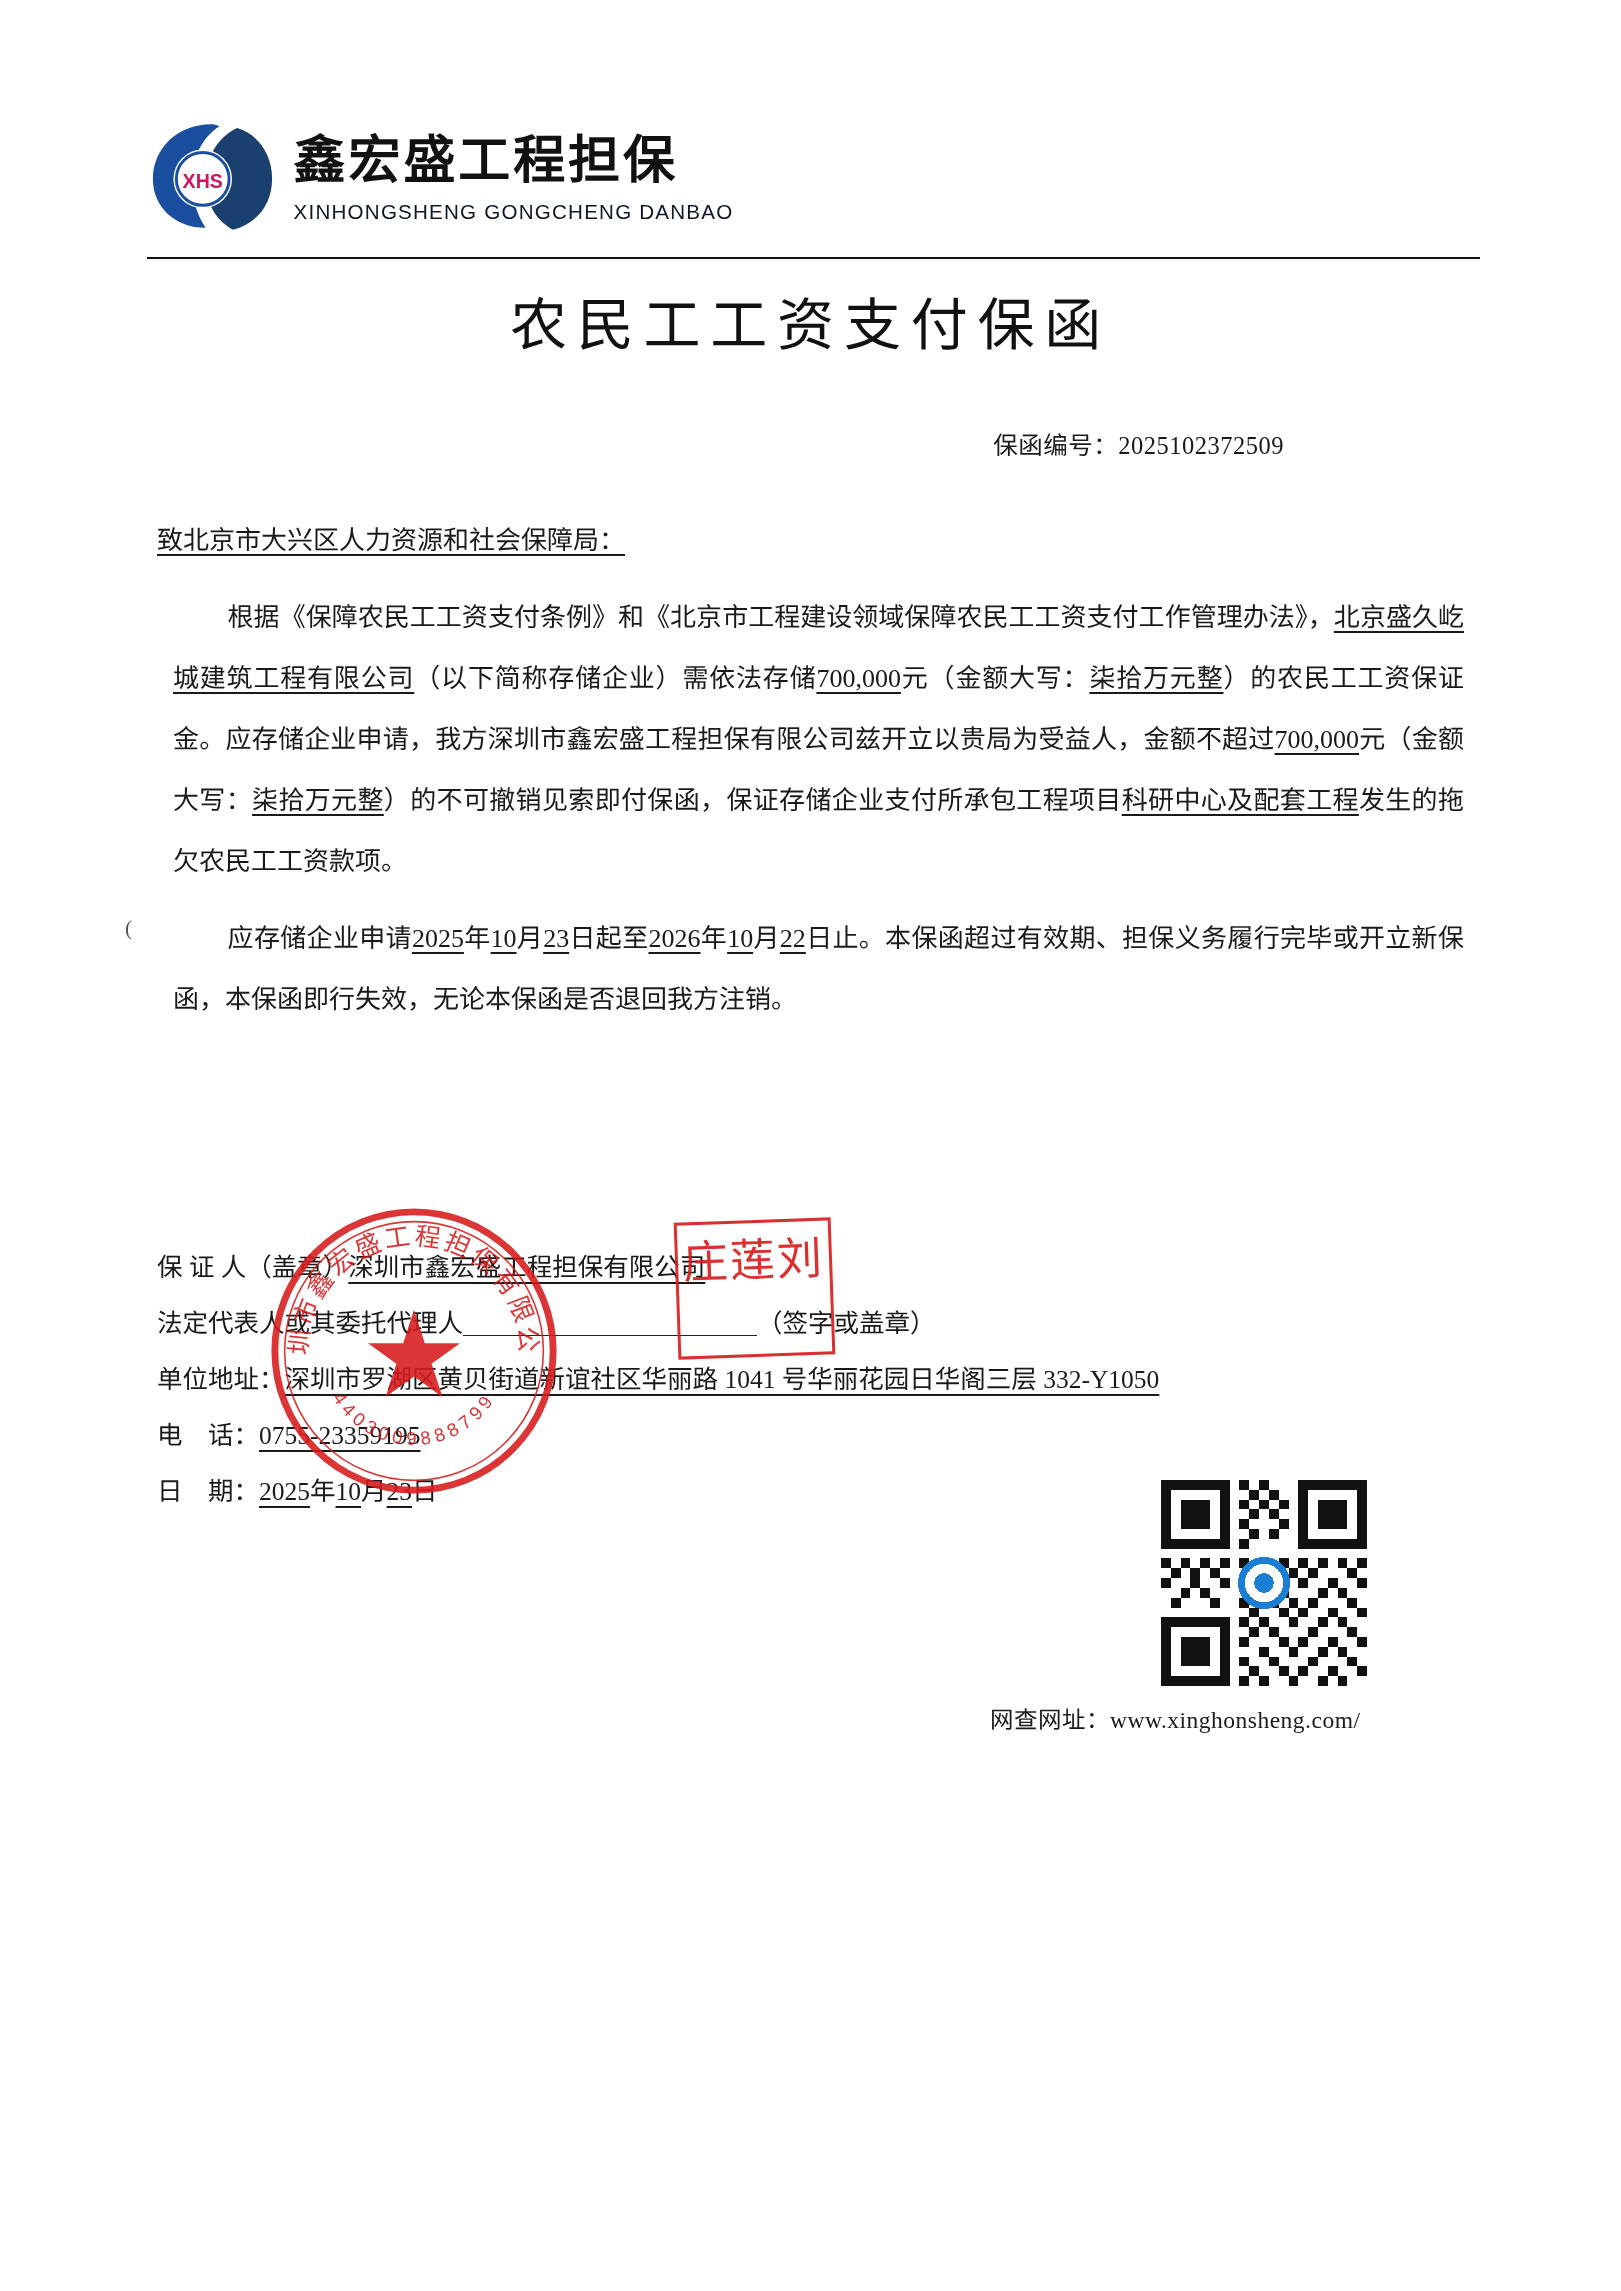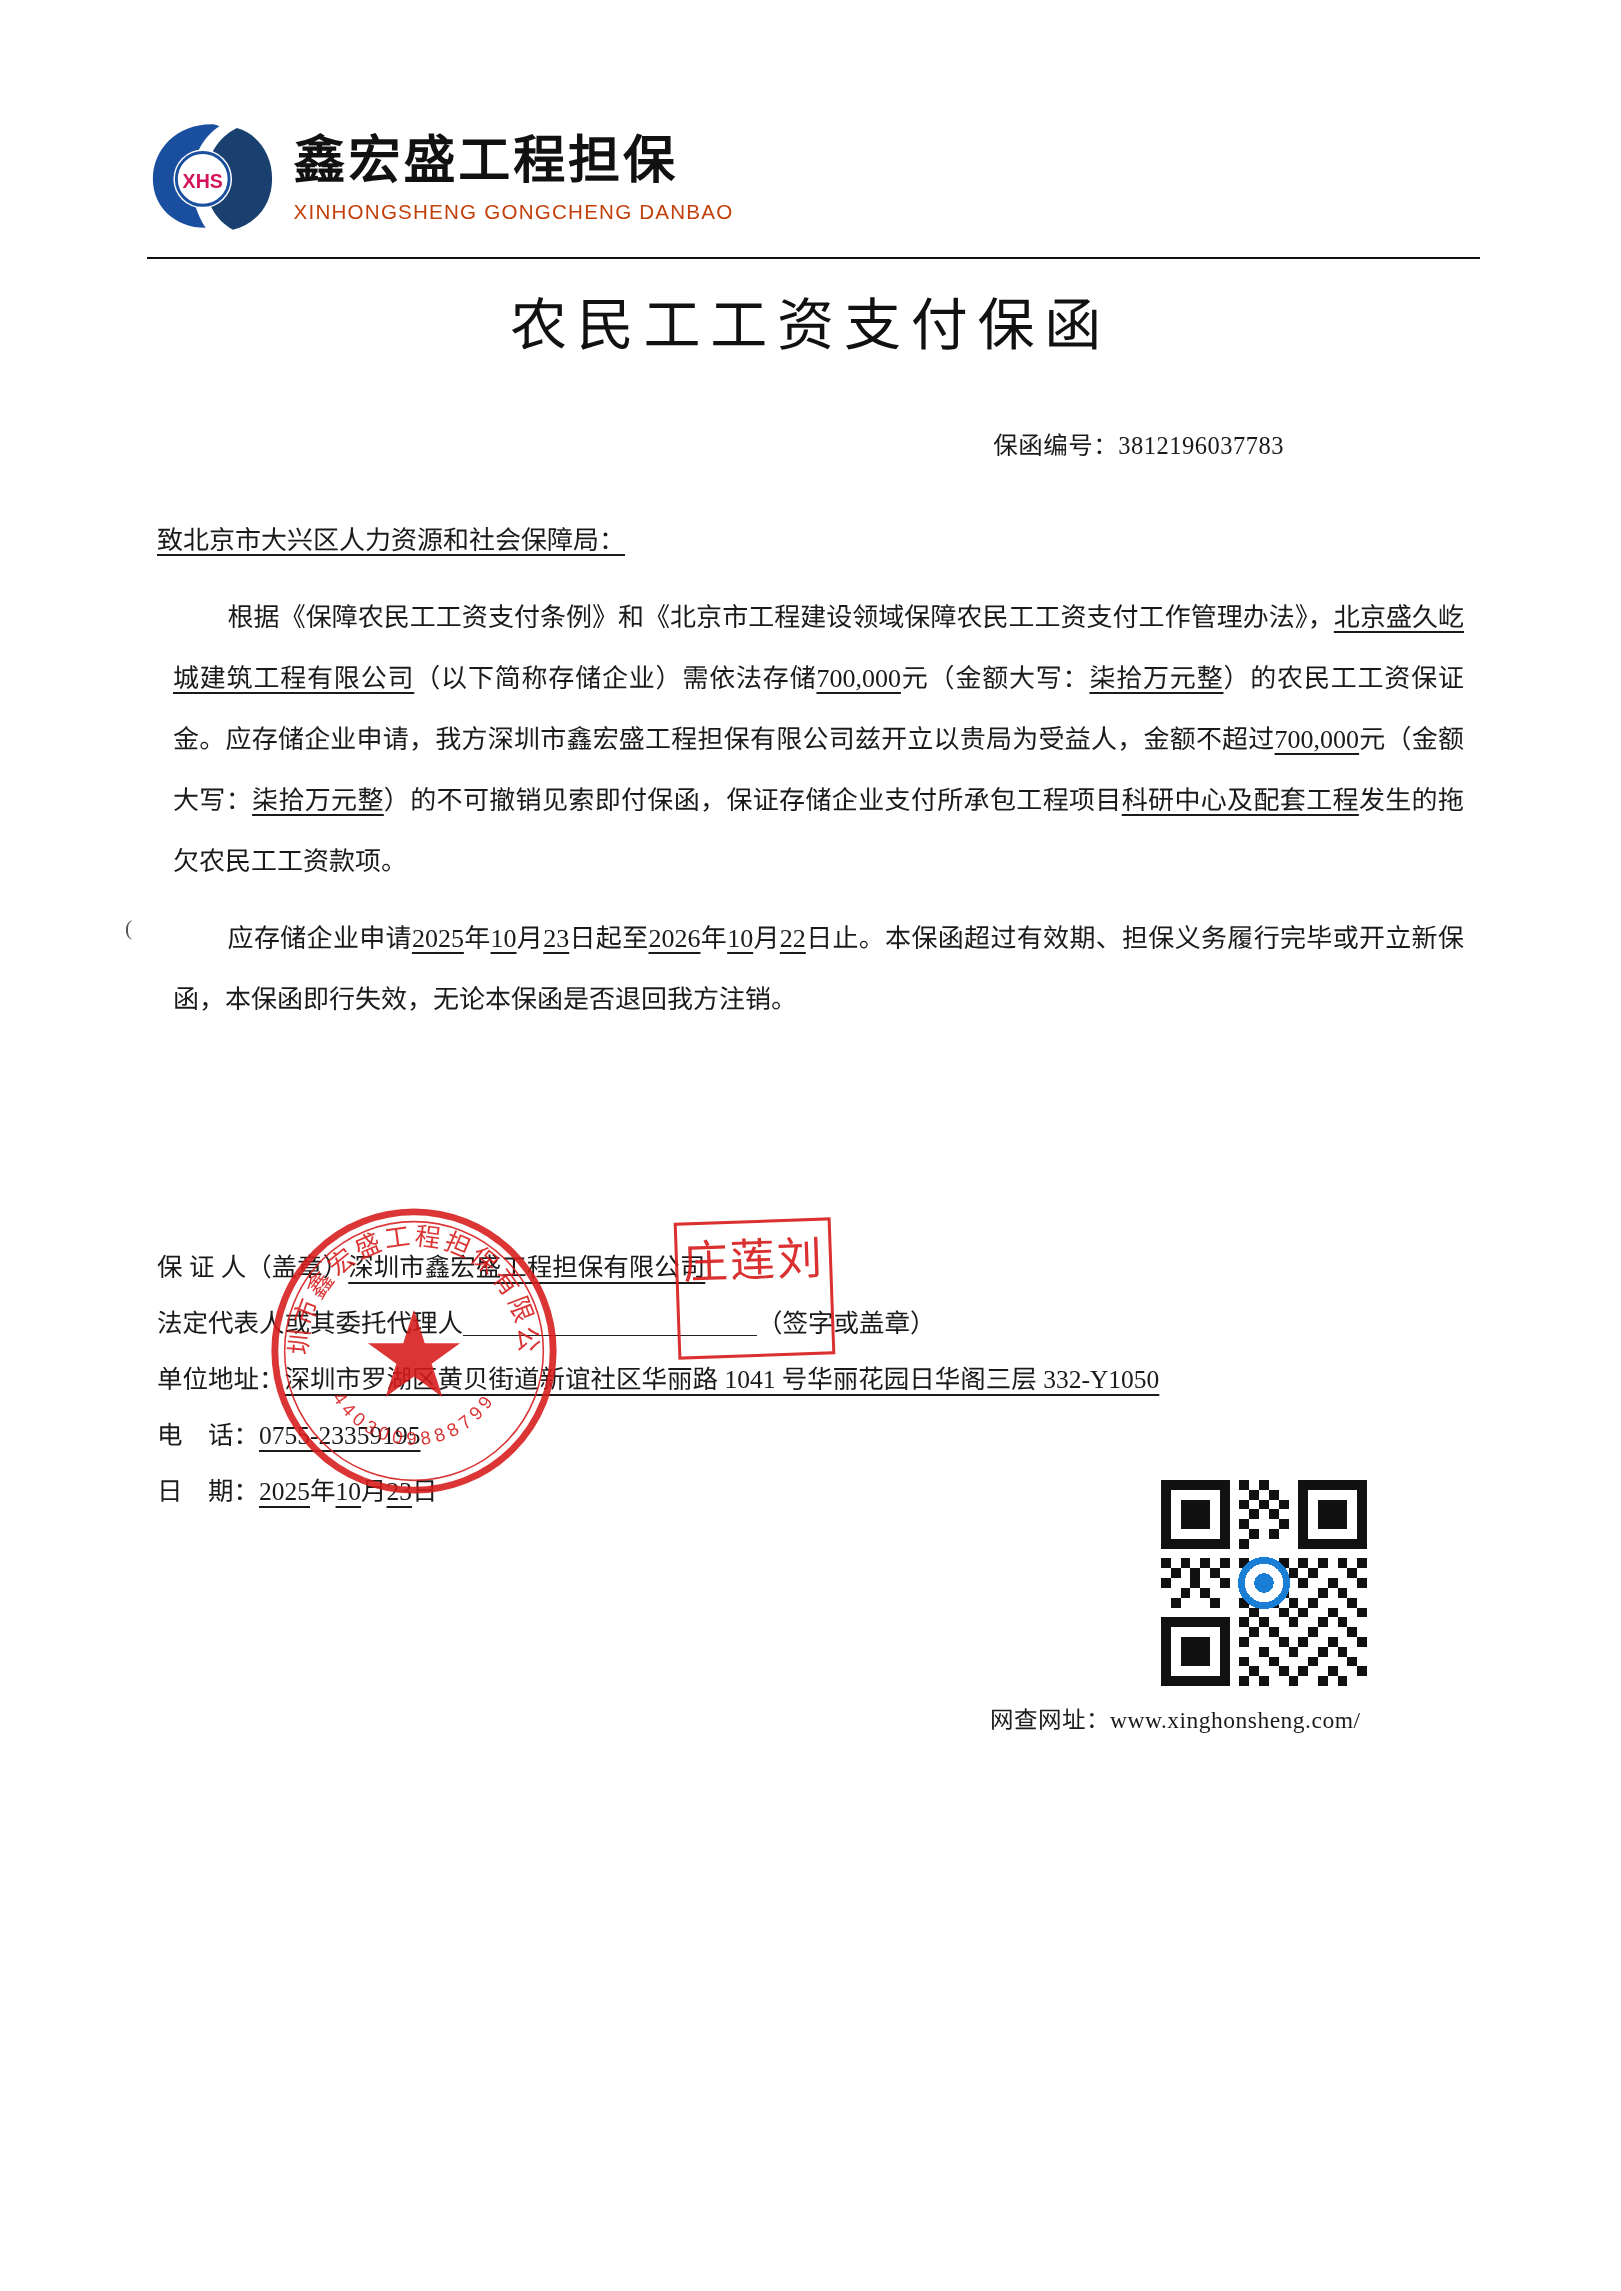--- a/index.html
+++ b/index.html
@@ -54,21 +54,21 @@
     font-weight: bold;
     font-size: 52px;
     letter-spacing: 2.9px;
     color: #111;
     line-height: 1.1;
   }
   .logo-en {
     font-family: "Liberation Sans", "DejaVu Sans", sans-serif;
     font-size: 20.6px;
     letter-spacing: 1.2px;
-    color: #c2410c;
+    color: #0f172a;
     margin-top: 11px;
   }
   .header-rule {
     position: absolute;
     left: 147px;
     top: 257px;
     width: 1333px;
     height: 0;
     border-top: 2px solid #111;
   }
@@ -207,21 +207,21 @@
         <div class="logo-cn">鑫宏盛工程担保</div>
         <div class="logo-en">XINHONGSHENG GONGCHENG DANBAO</div>
       </div>
     </div>
   </div>
   <div class="header-rule"></div>
 
   <div class="doc-title">农民工工资支付保函</div>
 
   <div class="serial">
-    <span>保函编号：</span><span>3812196037783</span>
+    <span>保函编号：</span><span>2025102372509</span>
   </div>
 
   <div class="margin-mark">(</div>
 
   <div class="body-block">
     <div class="addressee u">致北京市大兴区人力资源和社会保障局：</div>
 
     <p class="para">
       <span>根据《保障农民工工资支付条例》和《北京市工程建设领域保障农民工工资支付工作管理办法》，</span><span class="u">北京盛久屹城建筑工程有限公司</span><span>（以下简称存储企业）需依法存储</span><span class="u">700,000</span><span>元（金额大写：</span><span class="u">柒拾万元整</span><span>）的农民工工资保证金。应存储企业申请，我方深圳市鑫宏盛工程担保有限公司兹开立以贵局为受益人，金额不超过</span><span class="u">700,000</span><span>元（金额大写：</span><span class="u">柒拾万元整</span><span>）的不可撤销见索即付保函，保证存储企业支付所承包工程项目</span><span class="u">科研中心及配套工程</span><span>发生的拖欠农民工工资款项。</span>
     </p>

